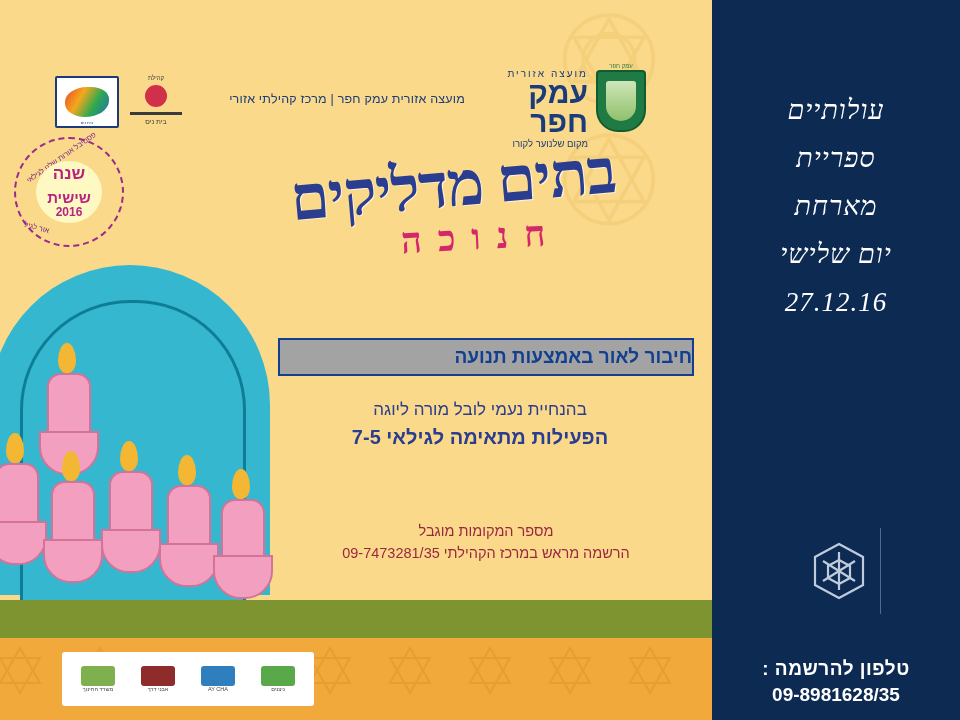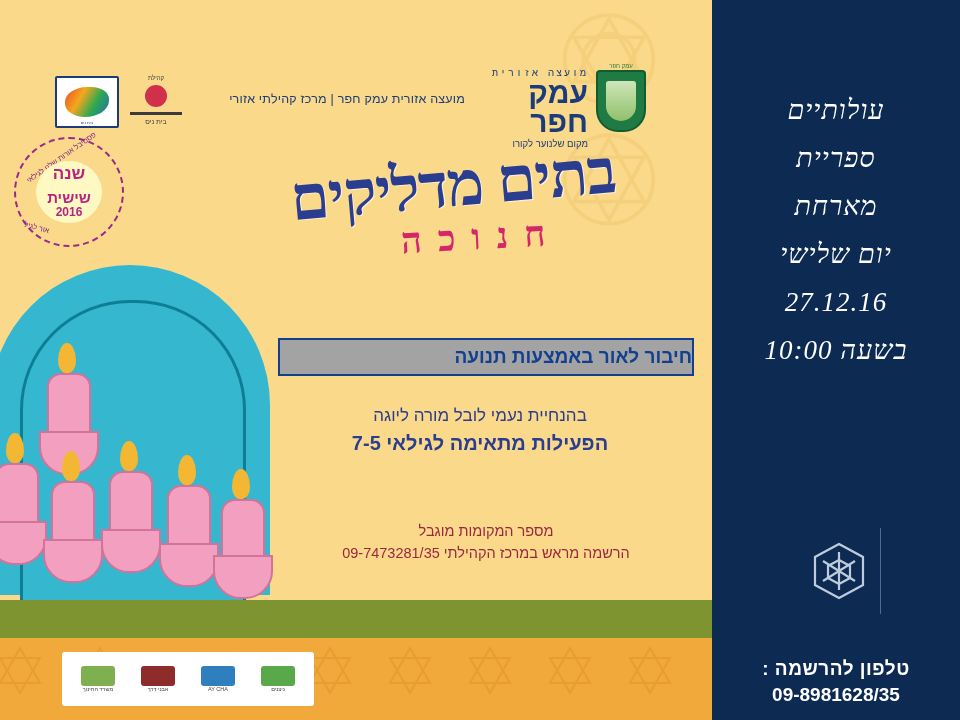--- a/index.html
+++ b/index.html
@@ -49,21 +49,21 @@
   .logo-ginis .bar{width:52px;height:3px;background:#3b3b3b;margin-top:5px;}
   .logo-ginis .txt{font-size:7px;color:#3b3b3b;margin-top:3px;direction:rtl;}
   .logo-ginis .toptxt{font-size:6px;color:#3b3b3b;direction:rtl;line-height:1.1;text-align:center;}
   .hefer-text{
     position:absolute;left:190px;top:58px;width:275px;
     direction:rtl;font-size:12.5px;color:#1a3c7a;letter-spacing:.2px;
   }
   .hefer-logo{
     position:absolute;left:468px;top:34px;width:120px;text-align:right;direction:rtl;
   }
-  .hefer-logo .l1{font-size:10px;color:#1a3c7a;letter-spacing:2px;font-family:Liberation Mono, monospace;}
+  .hefer-logo .l1{font-size:10px;color:#1a3c7a;letter-spacing:2px;}
   .hefer-logo .l2{font-size:30px;font-weight:bold;color:#1a3c7a;line-height:.95;}
   .hefer-logo .l3{font-size:9.5px;color:#1a3c7a;margin-top:2px;}
   .crest{
     position:absolute;left:596px;top:36px;width:46px;height:58px;
     background:#1f7a43;border:2px solid #0f5c30;border-radius:4px 4px 22px 22px;
     display:flex;align-items:center;justify-content:center;
   }
   .crest .inner{
     width:30px;height:40px;border-radius:3px 3px 16px 16px;
     background:linear-gradient(#cfe6b8,#8fc06b);
@@ -166,21 +166,21 @@
   }
   .banner span{font-size:19px;color:#123f8f;font-weight:bold;}
 
   .mid-text{
     position:absolute;left:270px;top:398px;width:420px;text-align:center;direction:rtl;
   }
   .mid-text .m1{
     font-family:"Liberation Serif", serif;
     font-size:25px;font-weight:bold;color:#2a3d8f;letter-spacing:1px;
   }
-  .mid-text .m2{font-size:17px;color:#2a3d8f;margin-top:8px;}
+  .mid-text .m2{font-size:17px;color:#2a3d8f;margin-top:2px;}
   .mid-text .m3{font-size:20px;font-weight:bold;color:#2a3d8f;margin-top:6px;}
 
   .notice{
     position:absolute;left:290px;top:520px;width:392px;text-align:center;direction:rtl;
     color:#9a2741;font-size:14.5px;line-height:1.55;
   }
 
   
   .panel{
     position:absolute;left:712px;top:0;width:248px;height:720px;
@@ -351,21 +351,20 @@
     </div>
   </div>
 
   <div class="panel">
     <div class="plist">
       <div>עולותיים</div>
       <div>ספריית</div>
       <div>מארחת</div>
       <div>יום שלישי</div>
       <div>27.12.16</div>
-      <div>בשעה 10:00</div>
     </div>
 
     <div class="snowflake">
       <svg viewBox="0 0 62 62">
         <g stroke="#dfe8f5" stroke-width="2.2" fill="none">
           <polygon points="31,4 55,17 55,45 31,58 7,45 7,17"></polygon>
           <path d="M31 12 L31 50 M15 21 L47 41 M15 41 L47 21"></path>
           <polygon points="31,20 42,26 42,38 31,44 20,38 20,26"></polygon>
         </g>
       </svg>

